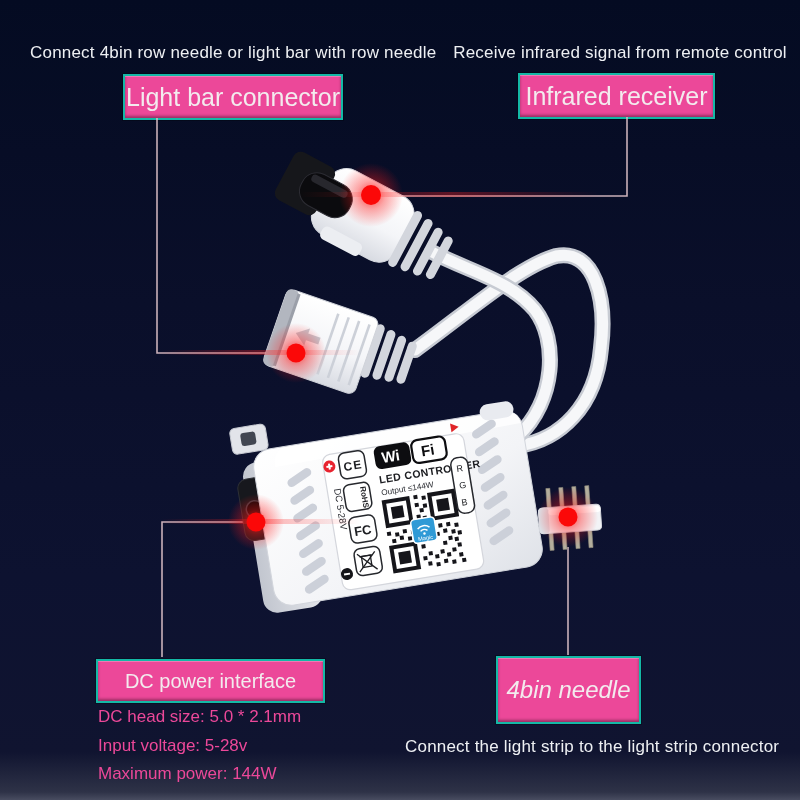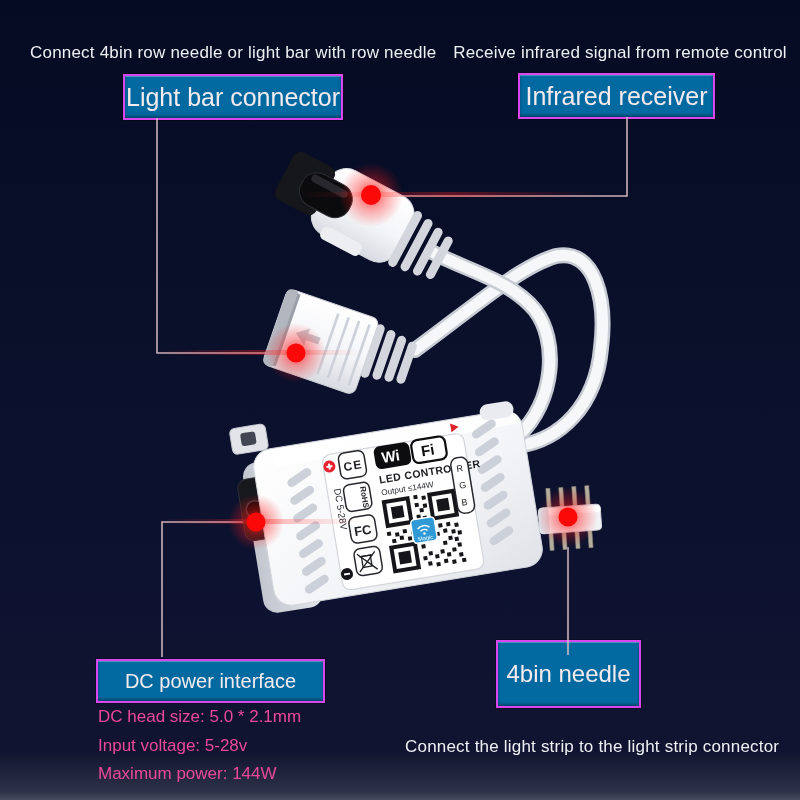--- a/index.html
+++ b/index.html
@@ -7,21 +7,21 @@
     width:800px;height:800px;position:relative;overflow:hidden;
     font-family:"Liberation Sans",sans-serif;
     background:linear-gradient(180deg,#040b22 0%,#0a0f2a 38%,#0d1230 72%,#101430 94%,#2e3247 99%,#484c60 100%);
   }
   .caption{
     position:absolute;color:#eef0f3;font-size:17px;letter-spacing:.2px;
     text-align:center;white-space:nowrap;
   }
   .callout{
     position:absolute;display:flex;align-items:center;justify-content:center;
-    background:#0369a1;border:2px solid #d946ef;
+    background:#ec4899;border:2px solid #14b8a6;
     box-shadow:inset 0 1px 0 rgba(255,255,255,.28), inset 0 -2px 3px rgba(0,0,0,.35), 0 0 0 1px rgba(0,0,0,.25);
     color:#f3ebee;text-align:center;
   }
   .specline{position:absolute;color:#ec4899;font-size:17px;white-space:nowrap;}
   svg{position:absolute;left:0;top:0;}
   #scene{z-index:2;}
   .fs25{font-size:25px;} .fs26{font-size:20px;} .fs24{font-size:24px;line-height:1.25;}
 </style>
 </head>
 <body>
@@ -29,21 +29,21 @@
 <div class="caption" style="left:30px;top:43px;width:390px;">Connect 4bin row needle or light bar with row needle</div>
 
 <div class="caption" style="left:450px;top:43px;width:340px;">Receive infrared signal from remote control</div>
 
 <div class="callout fs25" style="left:123px;top:74px;width:216px;height:42px;">Light bar connector</div>
 
 <div class="callout fs25" style="left:518px;top:73px;width:193px;height:42px;">Infrared receiver</div>
 
 <div class="callout fs26" style="left:96px;top:659px;width:225px;height:40px;">DC power interface</div>
 
-<div class="callout fs24" style="left:496px;top:640px;width:141px;height:64px;flex-direction:column;">
+<div class="callout fs24" style="left:496px;top:656px;width:141px;height:64px;flex-direction:column;font-style:italic;">
   <span>4bin needle</span>
 </div>
 
 <div class="specline" style="left:98px;top:707px;">DC head size: 5.0 * 2.1mm</div>
 <div class="specline" style="left:98px;top:736px;">Input voltage: 5-28v</div>
 <div class="specline" style="left:98px;top:764px;">Maximum power: 144W</div>
 
 <div class="caption" style="left:405px;top:737px;width:345px;">Connect the light strip to the light strip connector</div>
 
 <svg id="scene" width="800" height="800" viewBox="0 0 800 800">

